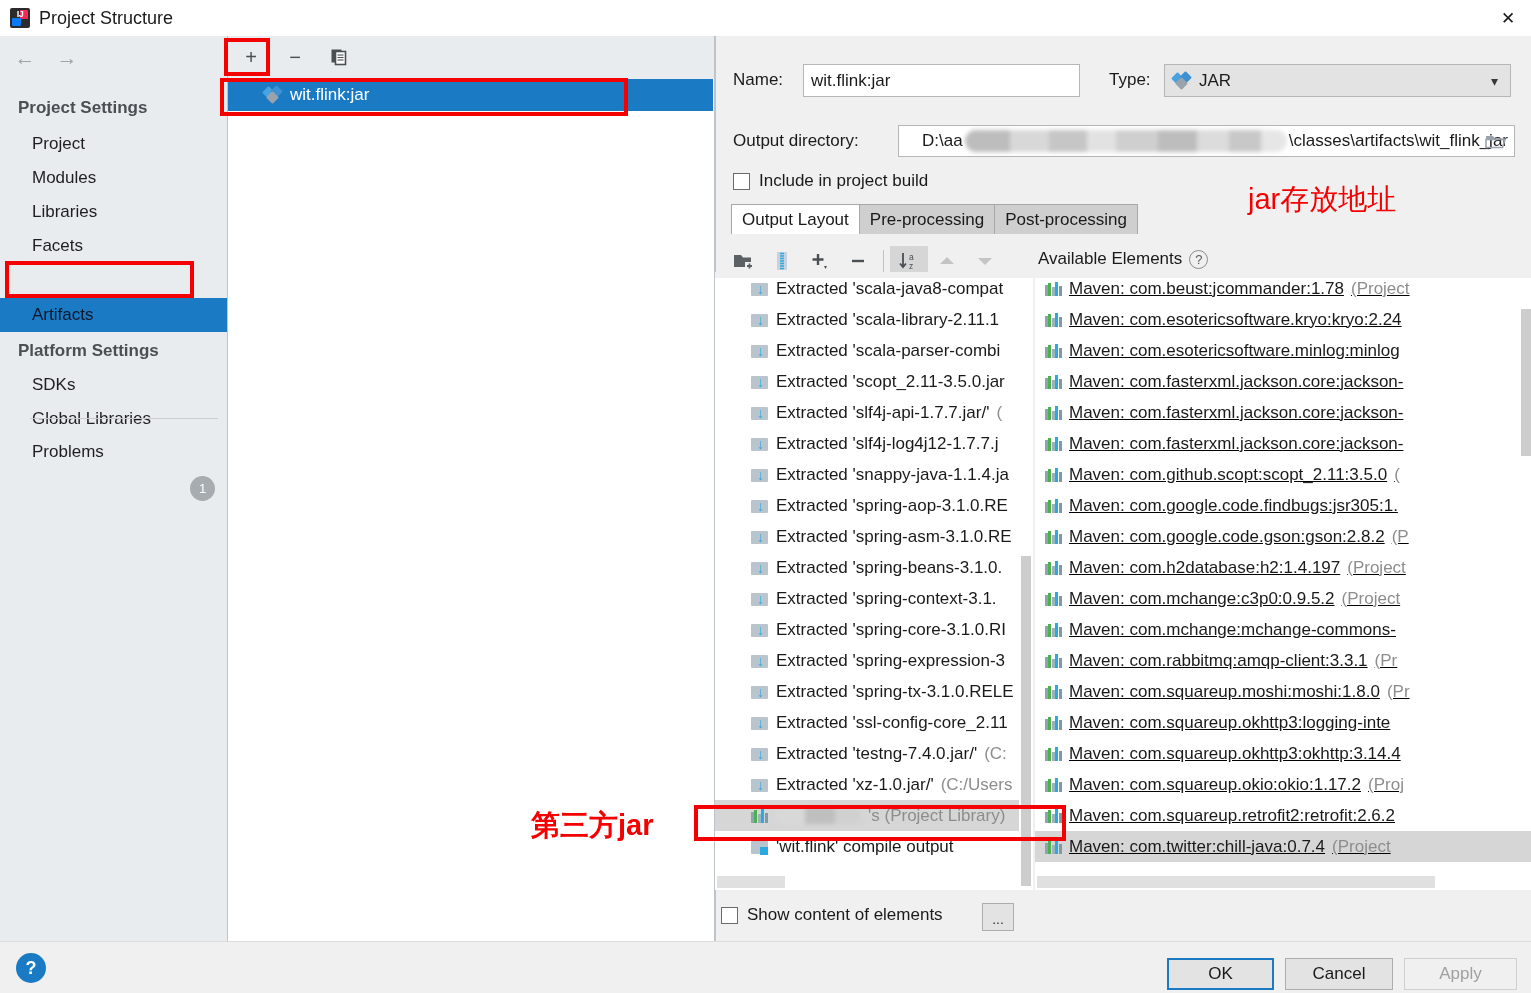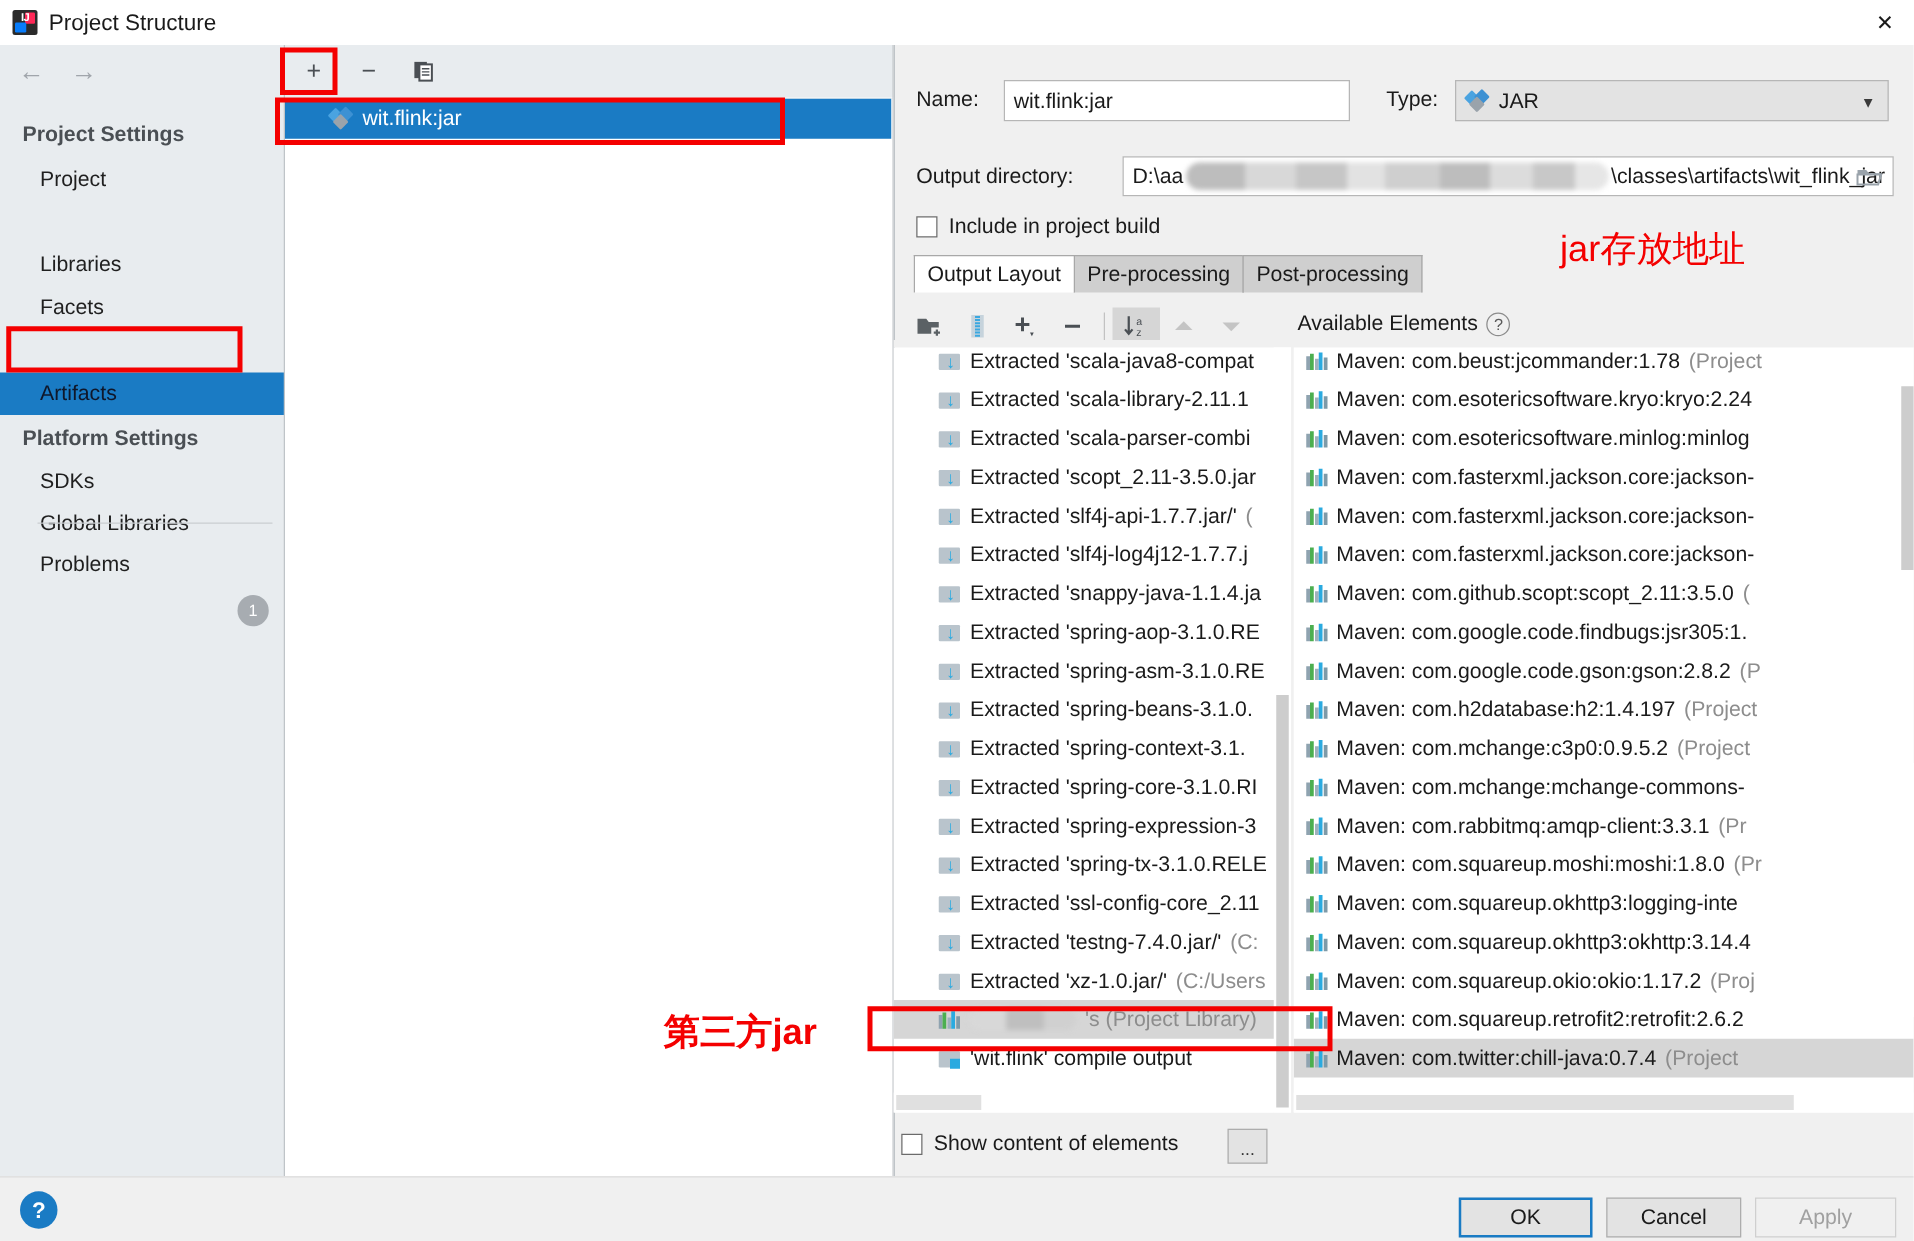--- a/index.html
+++ b/index.html
@@ -163,21 +163,21 @@
     position: absolute; right: 12px; top: 50%; transform: translateY(-50%);
     color: #3a3a3a; font-size: 14px;
   }
   .outdir {
     position: absolute; left: 898px; top: 125px;
     width: 617px; height: 32px;
     background: #ffffff; border: 1px solid #b6b6b6;
     display: flex; align-items: center;
     font-size: 17px; color: #1a1a1a; overflow: hidden;
   }
-  .outdir .pre { padding-left: 7px; white-space: nowrap; }
+  .outdir .pre { padding-left: 23px; white-space: nowrap; }
   .outdir .blur {
     flex: 1; height: 22px; margin: 0 2px;
     background:
       linear-gradient(90deg,
         #bdbdbd 0 14%, #d8d8d8 14% 26%, #c6c6c6 26% 38%,
         #e2e2e2 38% 47%, #cfcfcf 47% 60%, #bdbdbd 60% 72%,
         #dcdcdc 72% 82%, #c8c8c8 82% 92%, #e6e6e6 92% 100%);
       filter: blur(2px);
       border-radius: 11px;
   }
@@ -376,20 +376,21 @@
   </div>
 
   <div class="left-rail">
     <div class="nav-arrows">
       <span class="arw">←</span>
       <span class="arw">→</span>
     </div>
 
     <div class="group-head" style="top:62px">Project Settings</div>
     <div class="nav-item" style="top:91px">Project</div>
+    <div class="nav-item" style="top:125px">Modules</div>
     <div class="nav-item" style="top:159px">Libraries</div>
     <div class="nav-item" style="top:193px">Facets</div>
     <div class="nav-item sel" style="top:261px;top:262px">Artifacts</div>
 
     <div class="group-head" style="top:305px">Platform Settings</div>
     <div class="nav-item" style="top:332px">SDKs</div>
     <div class="nav-item" style="top:366px">Global Libraries</div>
 
     <div class="rail-div"></div>
     <div class="problems-row">Problems</div>
@@ -671,21 +672,21 @@
 
   <div class="vsb-track" style="left:1019px; top:278px; width:14px; height:612px;"></div>
   <div class="vsb-thumb" style="left:1021px; top:556px; width:10px; height:330px;"></div>
 
   <div class="hsb-track" style="left:715px; top:874px; width:304px; height:16px;"></div>
   <div class="hsb-thumb" style="left:717px; top:876px; width:68px; height:12px;"></div>
 
   <div class="pane-divider"></div>
 
   <div class="pane-right">
-    <div id="right-rows" style="position:relative; top:-5px;">
+    <div id="right-rows" style="position:relative; top:-5px;text-decoration:underline;">
         <div class="row">
           <span class="ico-lib">
             <b style="left:0px;height:11px;background:#8fa3b0"></b>
             <b style="left:3.4px;height:13px;background:#4caf50"></b>
             <b style="left:6.8px;height:9px;background:#9fb1bd"></b>
             <b style="left:10.2px;height:14px;background:#2aaae0"></b>
             <b style="left:13.6px;height:10px;background:#7e9aa8"></b>
           </span>
           <span>Maven: com.beust:jcommander:1.78</span>
           <span class="muted">(Project</span>

